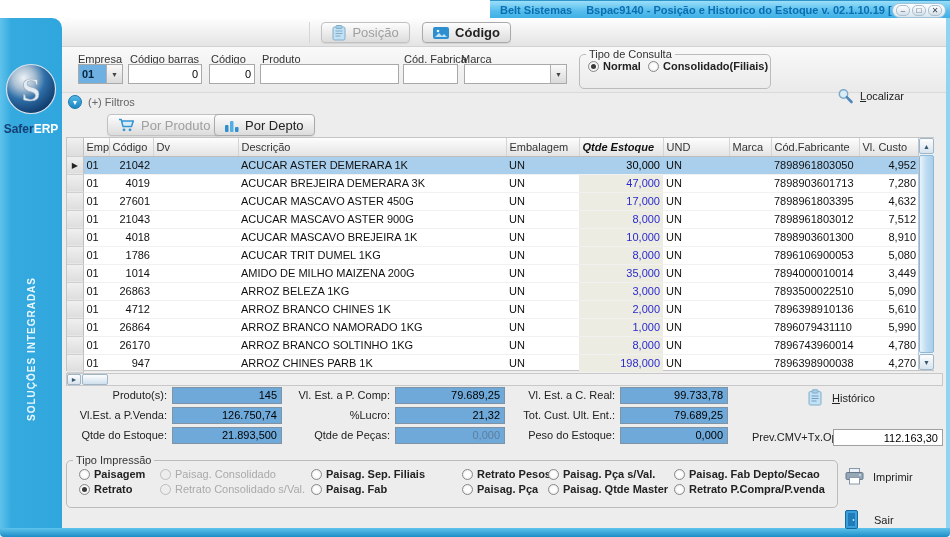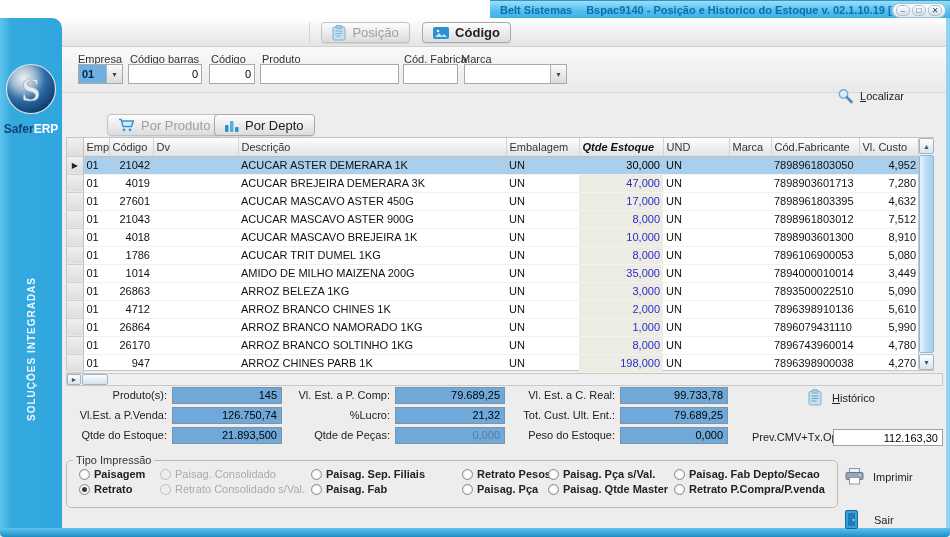--- a/index.html
+++ b/index.html
@@ -204,32 +204,47 @@
       </div>
       <input class="ffield num" style="left: 66px; width: 74px;" value="0">
       <input class="ffield num" style="left: 147px; width: 46px;" value="0">
       <input class="ffield" style="left: 198px; width: 139px;" value="">
       <input class="ffield" style="left: 341px; width: 55px;" value="">
       <div class="combo" style="left:402px;width:103px">
         <span class="val"></span>
         <span class="arrow">▼</span>
       </div>
 
+      <fieldset class="group fs-consulta">
+        <legend>Tipo de Consulta</legend>
+        <label class="radio-opt" style="margin-left:8px">
+          <span class="radio on"></span>
+          <span>Normal</span>
+        </label>
+        <label class="radio-opt" style="margin-left:4px">
+          <span class="radio"></span>
+          <span>Consolidado(Filiais)</span>
+        </label>
+      </fieldset>
 
       <div class="localizar">
         <span class="icon">
           <svg width="17" height="16" viewBox="0 0 17 16">
               <circle cx="6.5" cy="6" r="4.2" fill="#D9ECF8" stroke="#7FA8C8" stroke-width="1.4"></circle>
               <path d="M9.8 9.2 L14.5 14" stroke="#4E88B8" stroke-width="2.6" stroke-linecap="round"></path>
             </svg>
         </span>
         <span class="txt">Localizar</span>
       </div>
     </div>
 
+    <div class="filtros-row">
+      <span class="filtros-circle">▼</span>
+      <span class="filtros-label">(+) Filtros</span>
+    </div>
 
     <div class="tabs-row">
       <div class="btn tab-btn tab-produto disabled">
         <span class="icon">
           <svg width="17" height="14" viewBox="0 0 17 14">
               <path d="M1 1.5h2.2l1.8 7h8.5l1.8-5.5H4" fill="#D8ECF8" stroke="#3394D4" stroke-width="1.5" stroke-linejoin="round"></path>
               <circle cx="6" cy="11.8" r="1.4" fill="#3394D4"></circle>
               <circle cx="12" cy="11.8" r="1.4" fill="#3394D4"></circle>
             </svg>
         </span>

